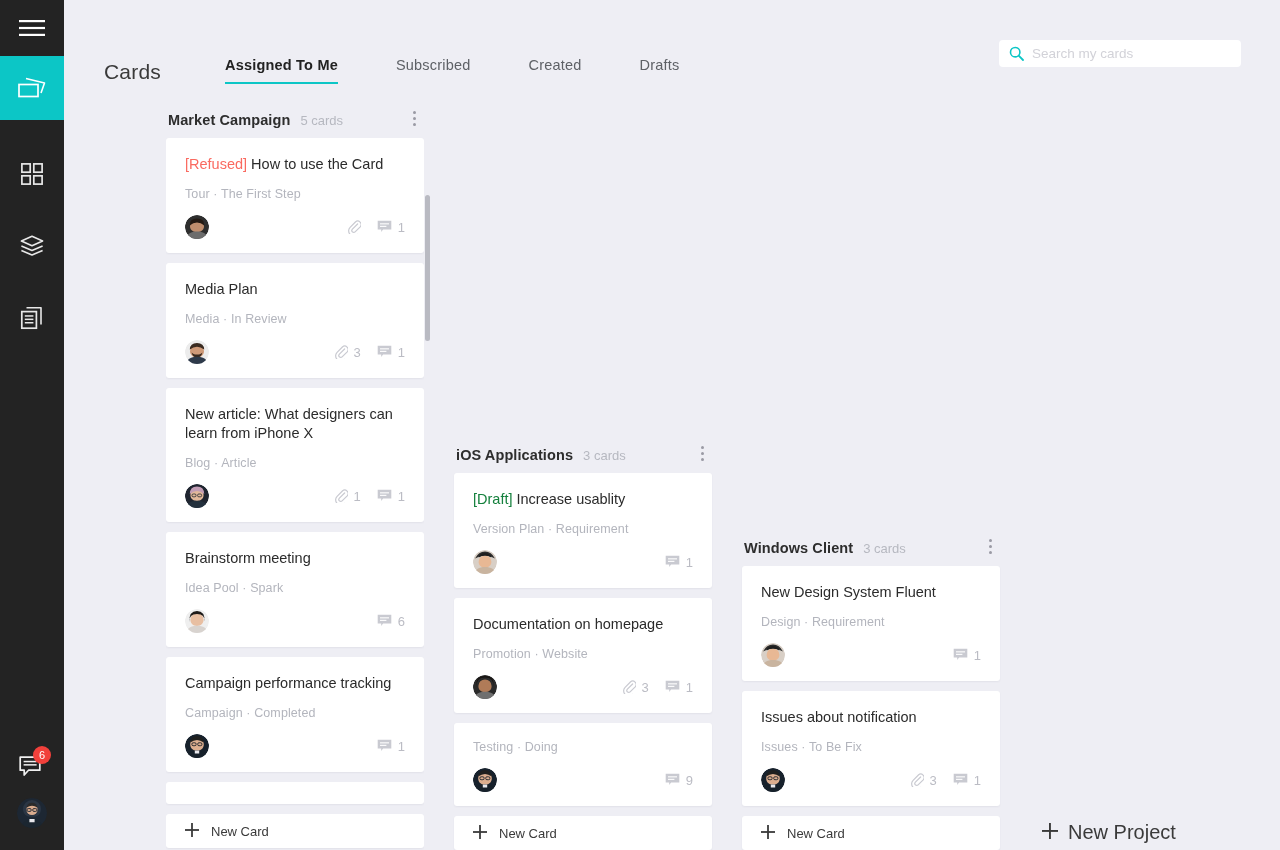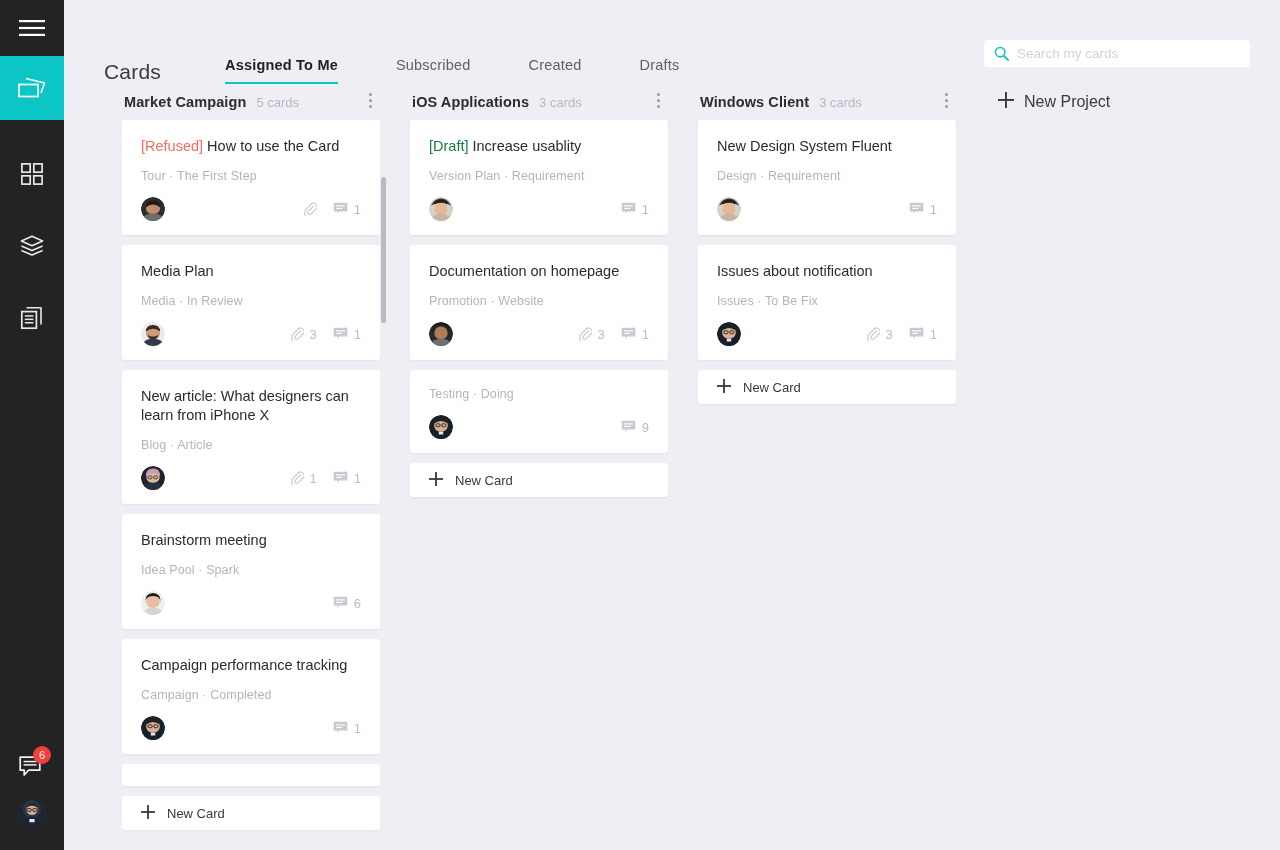--- a/index.html
+++ b/index.html
@@ -59,36 +59,36 @@
     margin-right: 64px; letter-spacing: .2px;
   }
   .tabs { display: flex; align-items: center; gap: 8px; }
   .tab {
     font-size: 14.5px; color: #5e6166; padding: 6px 0 9px 0;
     margin-right: 50px; cursor: pointer; white-space: nowrap;
     border-bottom: 2.5px solid transparent; letter-spacing: .2px;
   }
   .tab.active { color: #222; font-weight: bold; border-bottom-color: #0cc6c6; }
   .search-box {
-    position: absolute; right: 30px; top: 40px;
-    width: 266px; height: 27px;
+    position: absolute; right: 39px; top: 40px;
+    width: 242px; height: 27px;
     background: #fff; border-radius: 4px;
     display: flex; align-items: center; padding: 0 10px;
   }
   .search-box input {
     border: 0; outline: 0; background: transparent;
     font-size: 13.5px; color: #666; flex: 1; margin-left: 8px;
     font-family: "Liberation Sans", sans-serif;
   }
   .search-box input::placeholder { color: #d2d2d8; }
 
   
   .board {
-    display: flex; align-items: flex-start;
-    padding: 0 0 0 58px; gap: 30px;
+    display: flex; align-items: flex-end;
+    padding: 0 0 0 102px; gap: 30px;
     height: 766px;
   }
   .column { width: 258px; position: relative; flex: 0 0 258px; }
   .col-head {
     height: 36px; display: flex; align-items: center;
     padding: 0 2px 0 2px; position: relative;
   }
   .col-title { font-size: 14.5px; color: #2d2d2d; font-weight: bold; letter-spacing: .1px; }
   .col-count { font-size: 13px; color: #b6b8c0; margin-left: 10px; }
   .col-menu {
@@ -144,21 +144,21 @@
   .scrollbar-thumb {
     position: absolute; left: 0; width: 5px; border-radius: 3px;
     background: #b9bac2; cursor: pointer;
   }
 
   .new-project {
     display: flex; align-items: center; height: 36px;
     margin-left: 12px; cursor: pointer; white-space: nowrap;
   }
   .new-project .plus { margin-right: 10px; }
-  .new-project span { font-size: 16px; color: #3a3a3a; }
+  .new-project span { font-size: 20px; color: #3a3a3a; }
 </style>
 </head>
 <body>
 
 <div id="app">
 
   <div class="sidebar">
     <div class="side-btn hamburger">
       <svg class="side-icon" width="26" height="18" viewBox="0 0 26 18">
         <rect x="0" y="1" width="26" height="2.2" fill="#ffffff"></rect>

